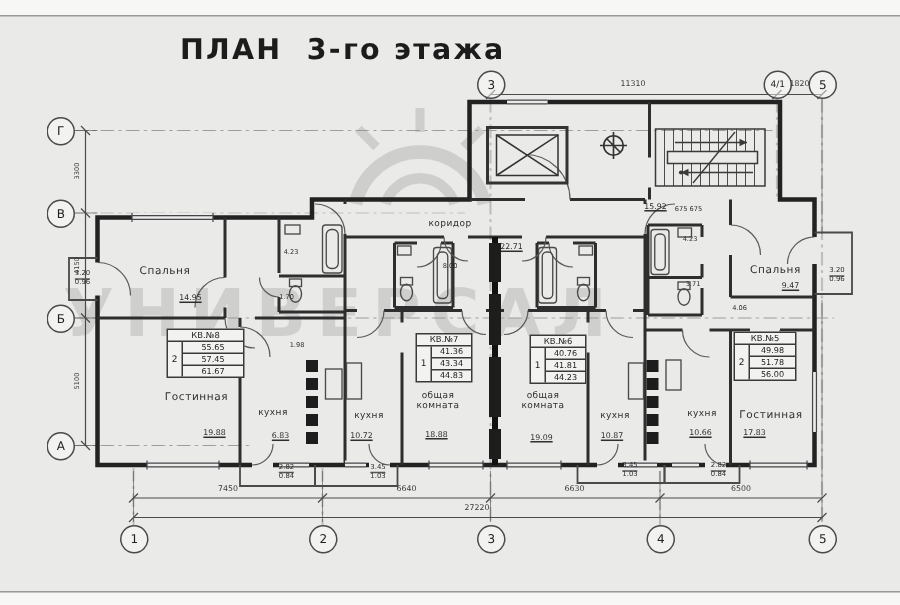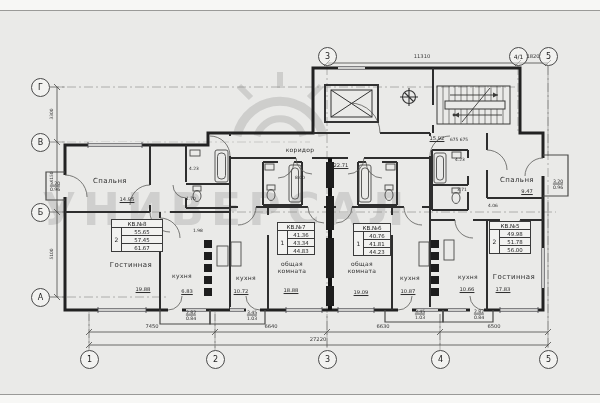--- a/index.html
+++ b/index.html
@@ -232,20 +232,21 @@
       <rect x="452" y="152" width="9" height="6"></rect>
         <ellipse cx="456" cy="198" rx="4" ry="5.5"></ellipse>
       <rect x="452" y="188" width="8" height="5"></rect>
       <rect x="217" y="246" width="11" height="20"></rect>
         <rect x="231" y="242" width="10" height="24"></rect>
       <rect x="419" y="242" width="10" height="24"></rect>
         <rect x="444" y="240" width="10" height="20"></rect>
     </g>
   </svg>
 
+  <div class="title">ПЛАН  3-го этажа</div>
 
   <div class="bub" style="left:31px;top:78px">Г</div>
   <div class="bub" style="left:31px;top:133px">В</div>
   <div class="bub" style="left:31px;top:203px">Б</div>
   <div class="bub" style="left:31px;top:288px">А</div>
   <div class="bub" style="left:80px;top:350px">1</div>
   <div class="bub" style="left:206px;top:350px">2</div>
   <div class="bub" style="left:318px;top:350px">3</div>
   <div class="bub" style="left:431px;top:350px">4</div>
   <div class="bub" style="left:539px;top:350px">5</div>

